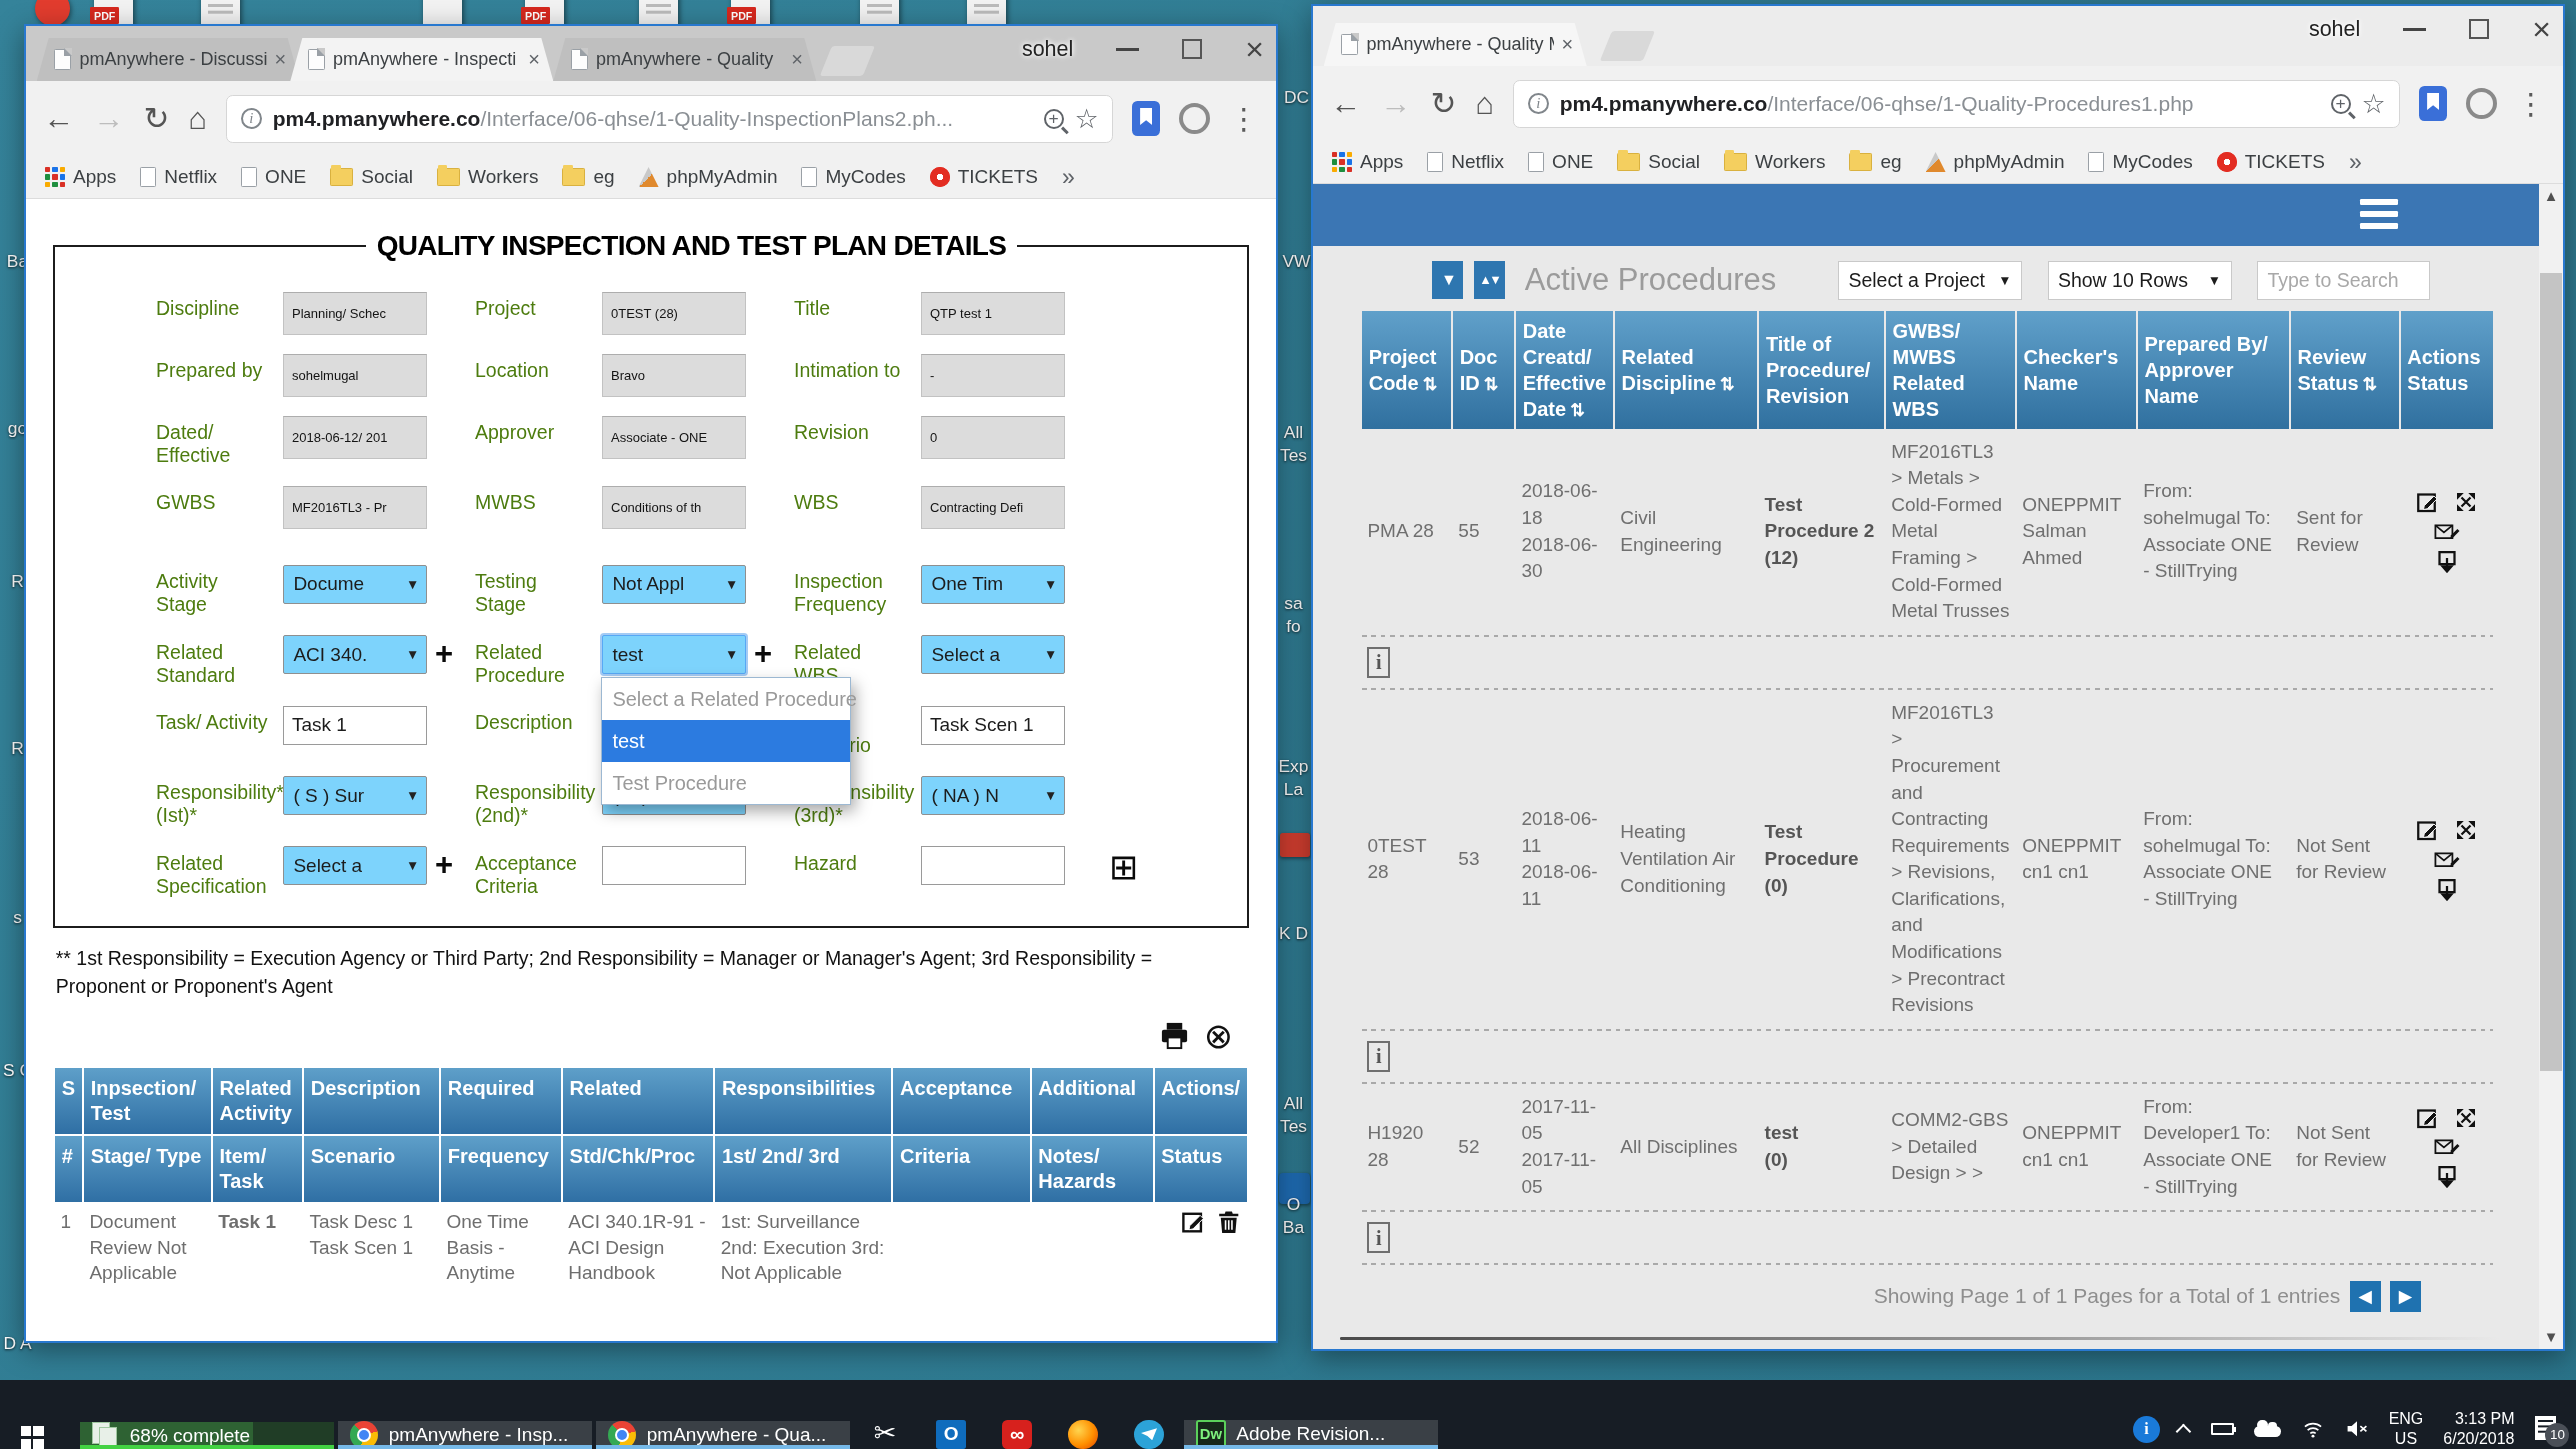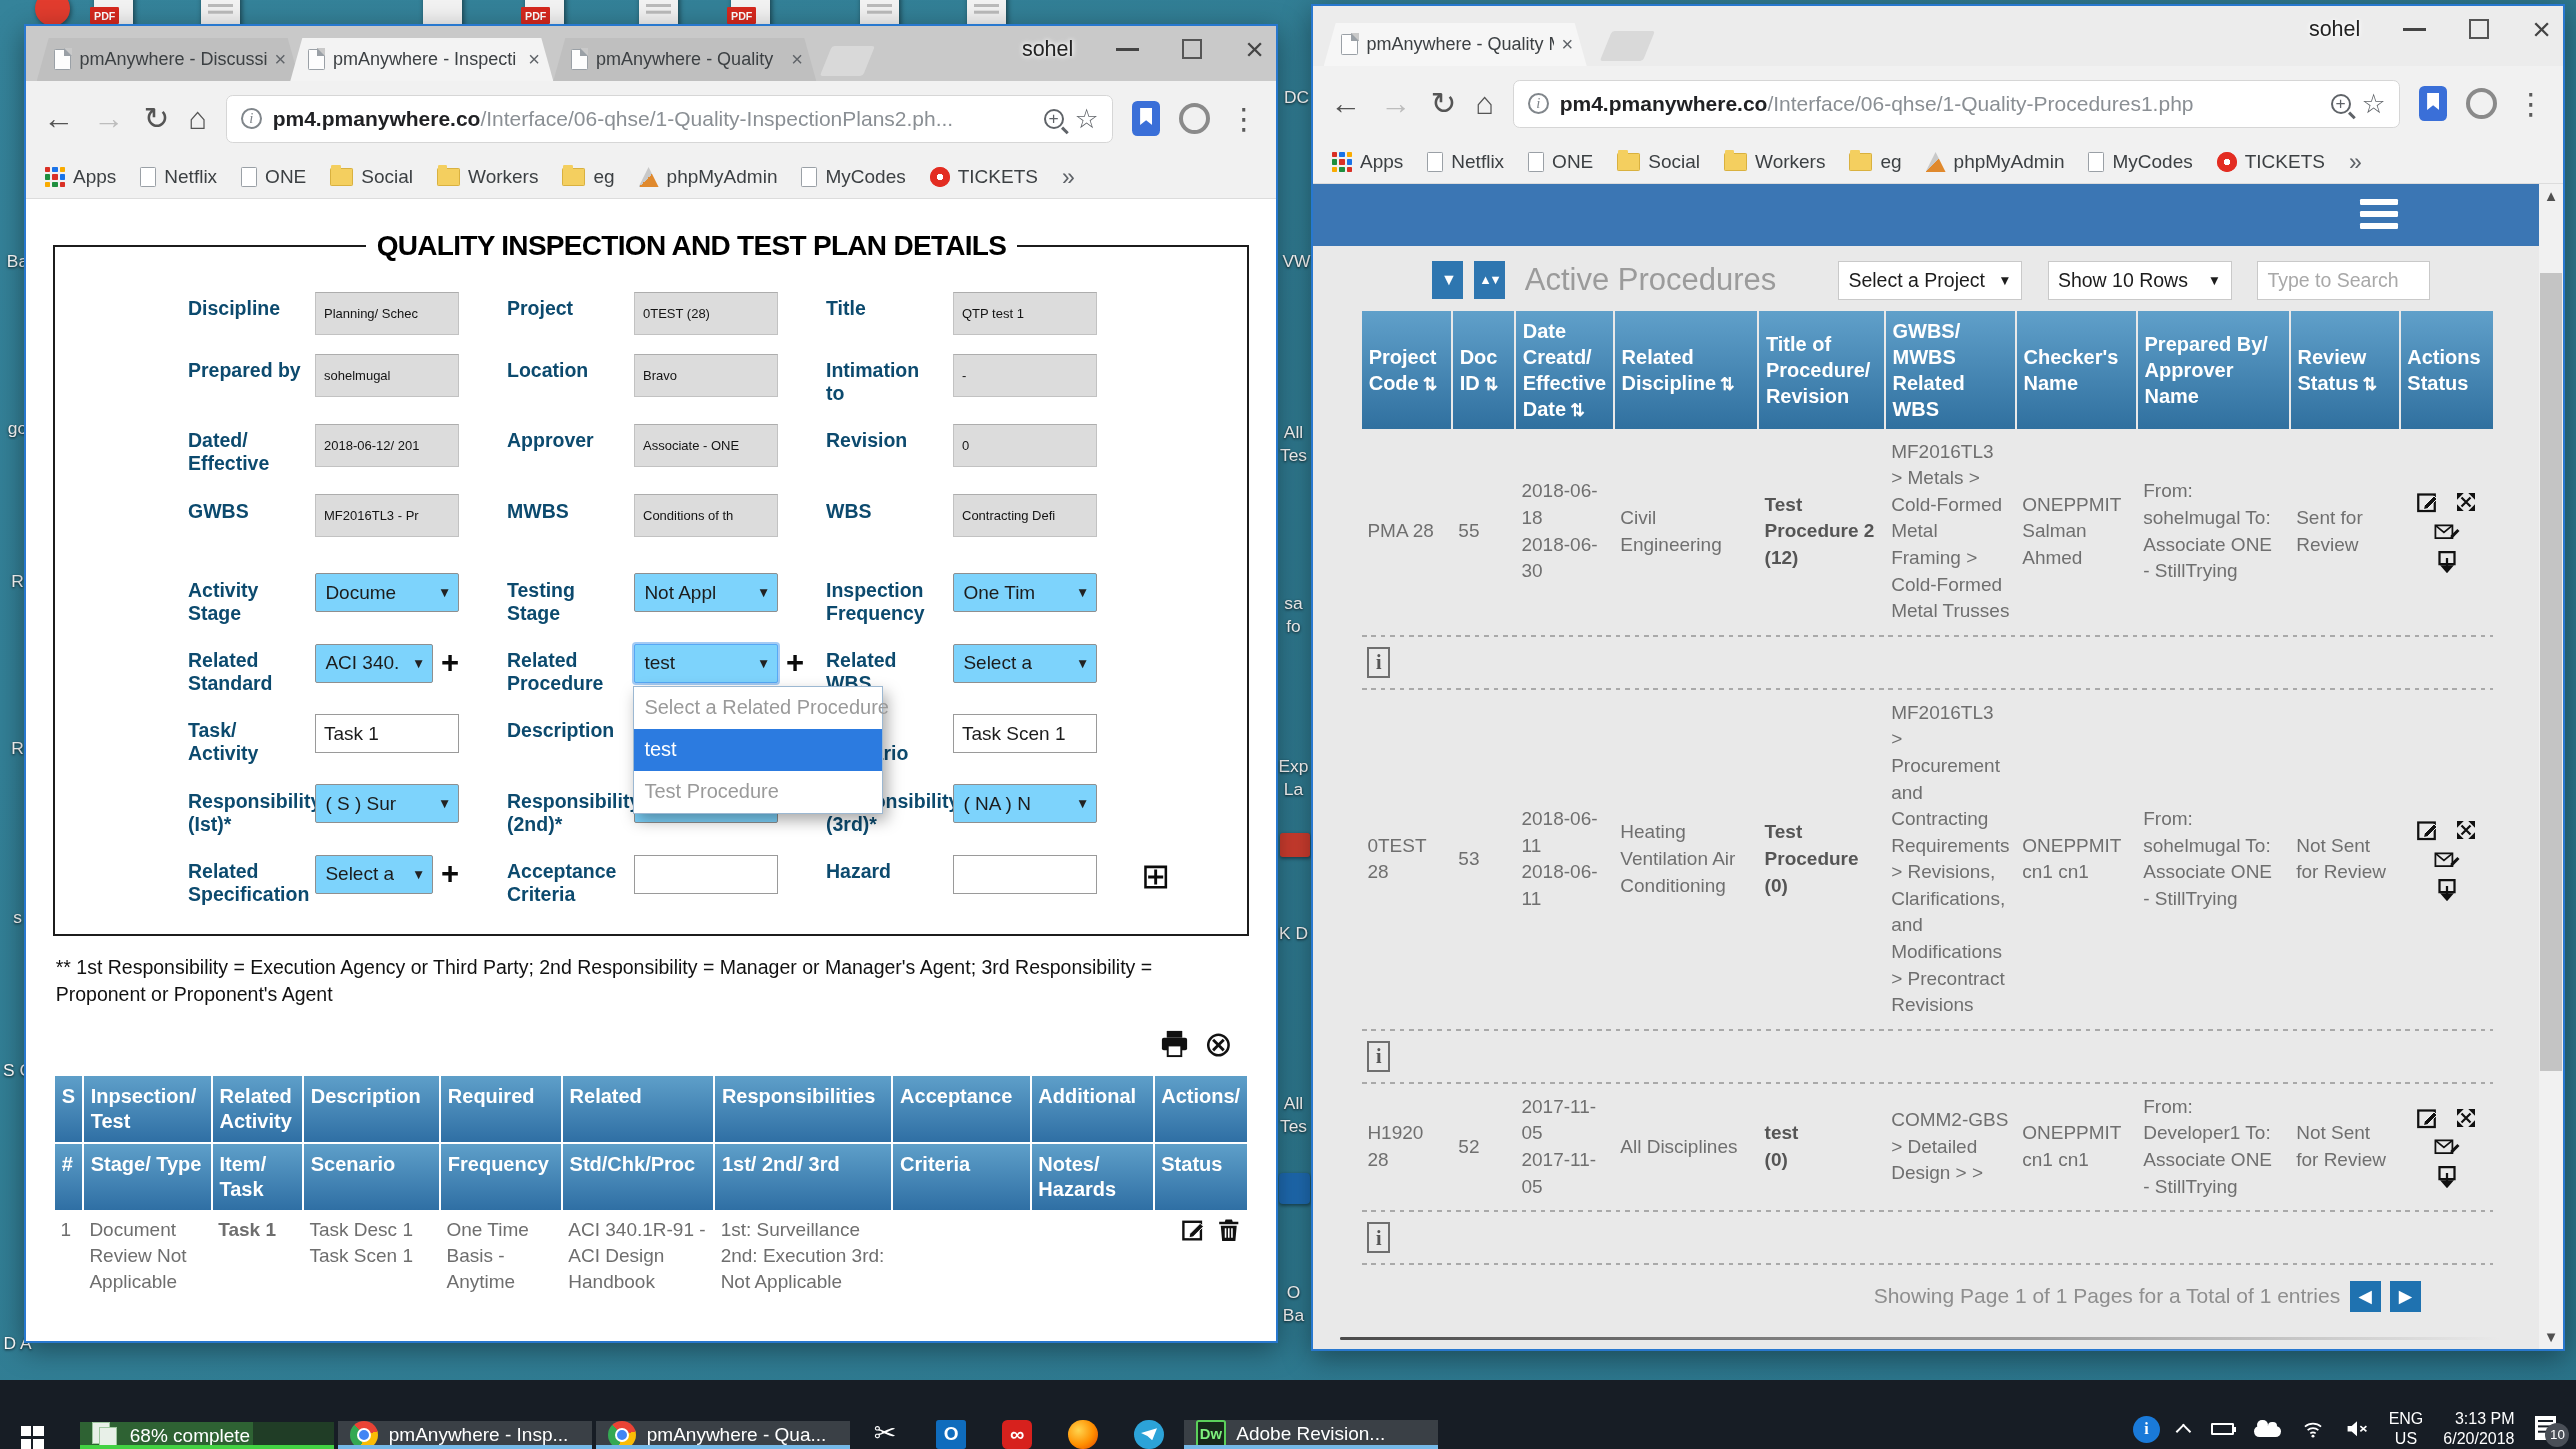--- a/index.html
+++ b/index.html
@@ -61,21 +61,21 @@
   .bm-pma { width:20px; height:20px; background:linear-gradient(135deg,#c9c9c9 50%,#e0892d 50%); clip-path:polygon(50% 0,100% 100%,0 100%); }
   .bm-flower { width:20px; height:20px; border-radius:50%; background:radial-gradient(circle at 50% 50%, #fff 0 22%, #e32d22 24%); box-shadow:inset 0 0 0 2px #e32d22; }
   .bm-more { font-size:23px; color:#5f6368; }
 
   
   .lcontent { flex:1; background:#fff; padding:31px 27px 0 27px; overflow:hidden; position:relative; font-size:19px; }
   fieldset.qform { border:2px solid #1c1c1c; padding:29.5px 20px 24px 101px; }
   fieldset.qform legend { margin:0 auto; font-size:28px; font-weight:bold; padding:0 10.7px; color:#000; letter-spacing:-0.7px; }
   .frow { display:flex; margin-bottom:19px; }
   .fgroup { width:303px; display:flex; gap:12px; flex:0 0 auto; margin-right:16px; }
-  .flabel { width:115px; font-size:19.5px; font-weight:bold; color:#0c4a6e; line-height:1.18; padding-top:5.4px; flex:0 0 auto;margin-left:32px; }
+  .flabel { width:115px; font-size:19.5px; font-weight:normal; color:#4d7c0f; line-height:1.18; padding-top:5.4px; flex:0 0 auto; }
   .rofield { width:144px; height:43px; background:#dcdcdc; border:1.3px solid #c2c2c2; border-top-color:#adadad; display:flex; align-items:center; padding:0 8px; font-size:13px; color:#141414; white-space:nowrap; overflow:hidden; flex:0 0 auto; }
   .selwrap { position:relative; flex:0 0 auto; }
   .sel { width:144px; height:39px; background:#7dd3fc; border:1.3px solid #8f8f8f; border-radius:2px; display:flex; align-items:center; justify-content:space-between; padding:0 6.7px 0 9.4px; font-size:19px; color:#1c1c1c; }
   .sel .v { white-space:nowrap; overflow:hidden; }
   .sel .ar { font-size:13.4px; color:#222; margin-left:4px; }
   .sel.focus { border-color:#57a8f5; box-shadow:0 0 0 2px rgba(90,160,235,.55); }
   .tinput { width:144px; height:39px; background:#fff; border:1.3px solid #9a9a9a; display:flex; align-items:center; padding:0 8px; font-size:19px; color:#1c1c1c; flex:0 0 auto; }
   .plus { font-size:31px; font-weight:bold; color:#0a0a0a; line-height:38px; margin-left:-4px; }
   .addrow { font-size:35px; color:#0a0a0a; line-height:35px; margin-left:32px; margin-top:2.7px; }
   .ddpanel { position:absolute; top:42px; left:-1.3px; width:250px; background:#fff; border:1.3px solid #9cb8d2; box-shadow:4px 6.7px 14.8px rgba(0,0,0,.35); z-index:50; }
@@ -185,21 +185,21 @@
 
   <div class="desk-label" style="left:1279px;top:86px">DC</div>
   <div class="desk-label" style="left:1279px;top:250px">VW</div>
   <div class="desk-label" style="left:1276px;top:421px">All Tes</div>
   <div class="desk-label" style="left:1276px;top:592px">sa fo</div>
   <div class="desk-label" style="left:1276px;top:755px">Exp La</div>
   <div class="mid-icon-red" style="left:1280px;top:833px"></div>
   <div class="desk-label" style="left:1276px;top:922px">K D</div>
   <div class="desk-label" style="left:1276px;top:1092px">All Tes</div>
   <div class="mid-icon-blue" style="left:1279px;top:1173px"></div>
-  <div class="desk-label" style="left:1276px;top:1281px">O Ba</div>
+  <div class="desk-label" style="left:1276px;top:1193px">O Ba</div>
 </div>
 
 <div class="window" id="win-left" style="left:24px;top:24px;width:1254px;height:1319px;">
   <div class="titlebar">
     <div class="tabs">
       <div class="tab inactive">
         <span class="fav"></span>
         <span class="tlabel">pmAnywhere - Discussi</span>
         <span class="tab-close">×</span>
       </div>

